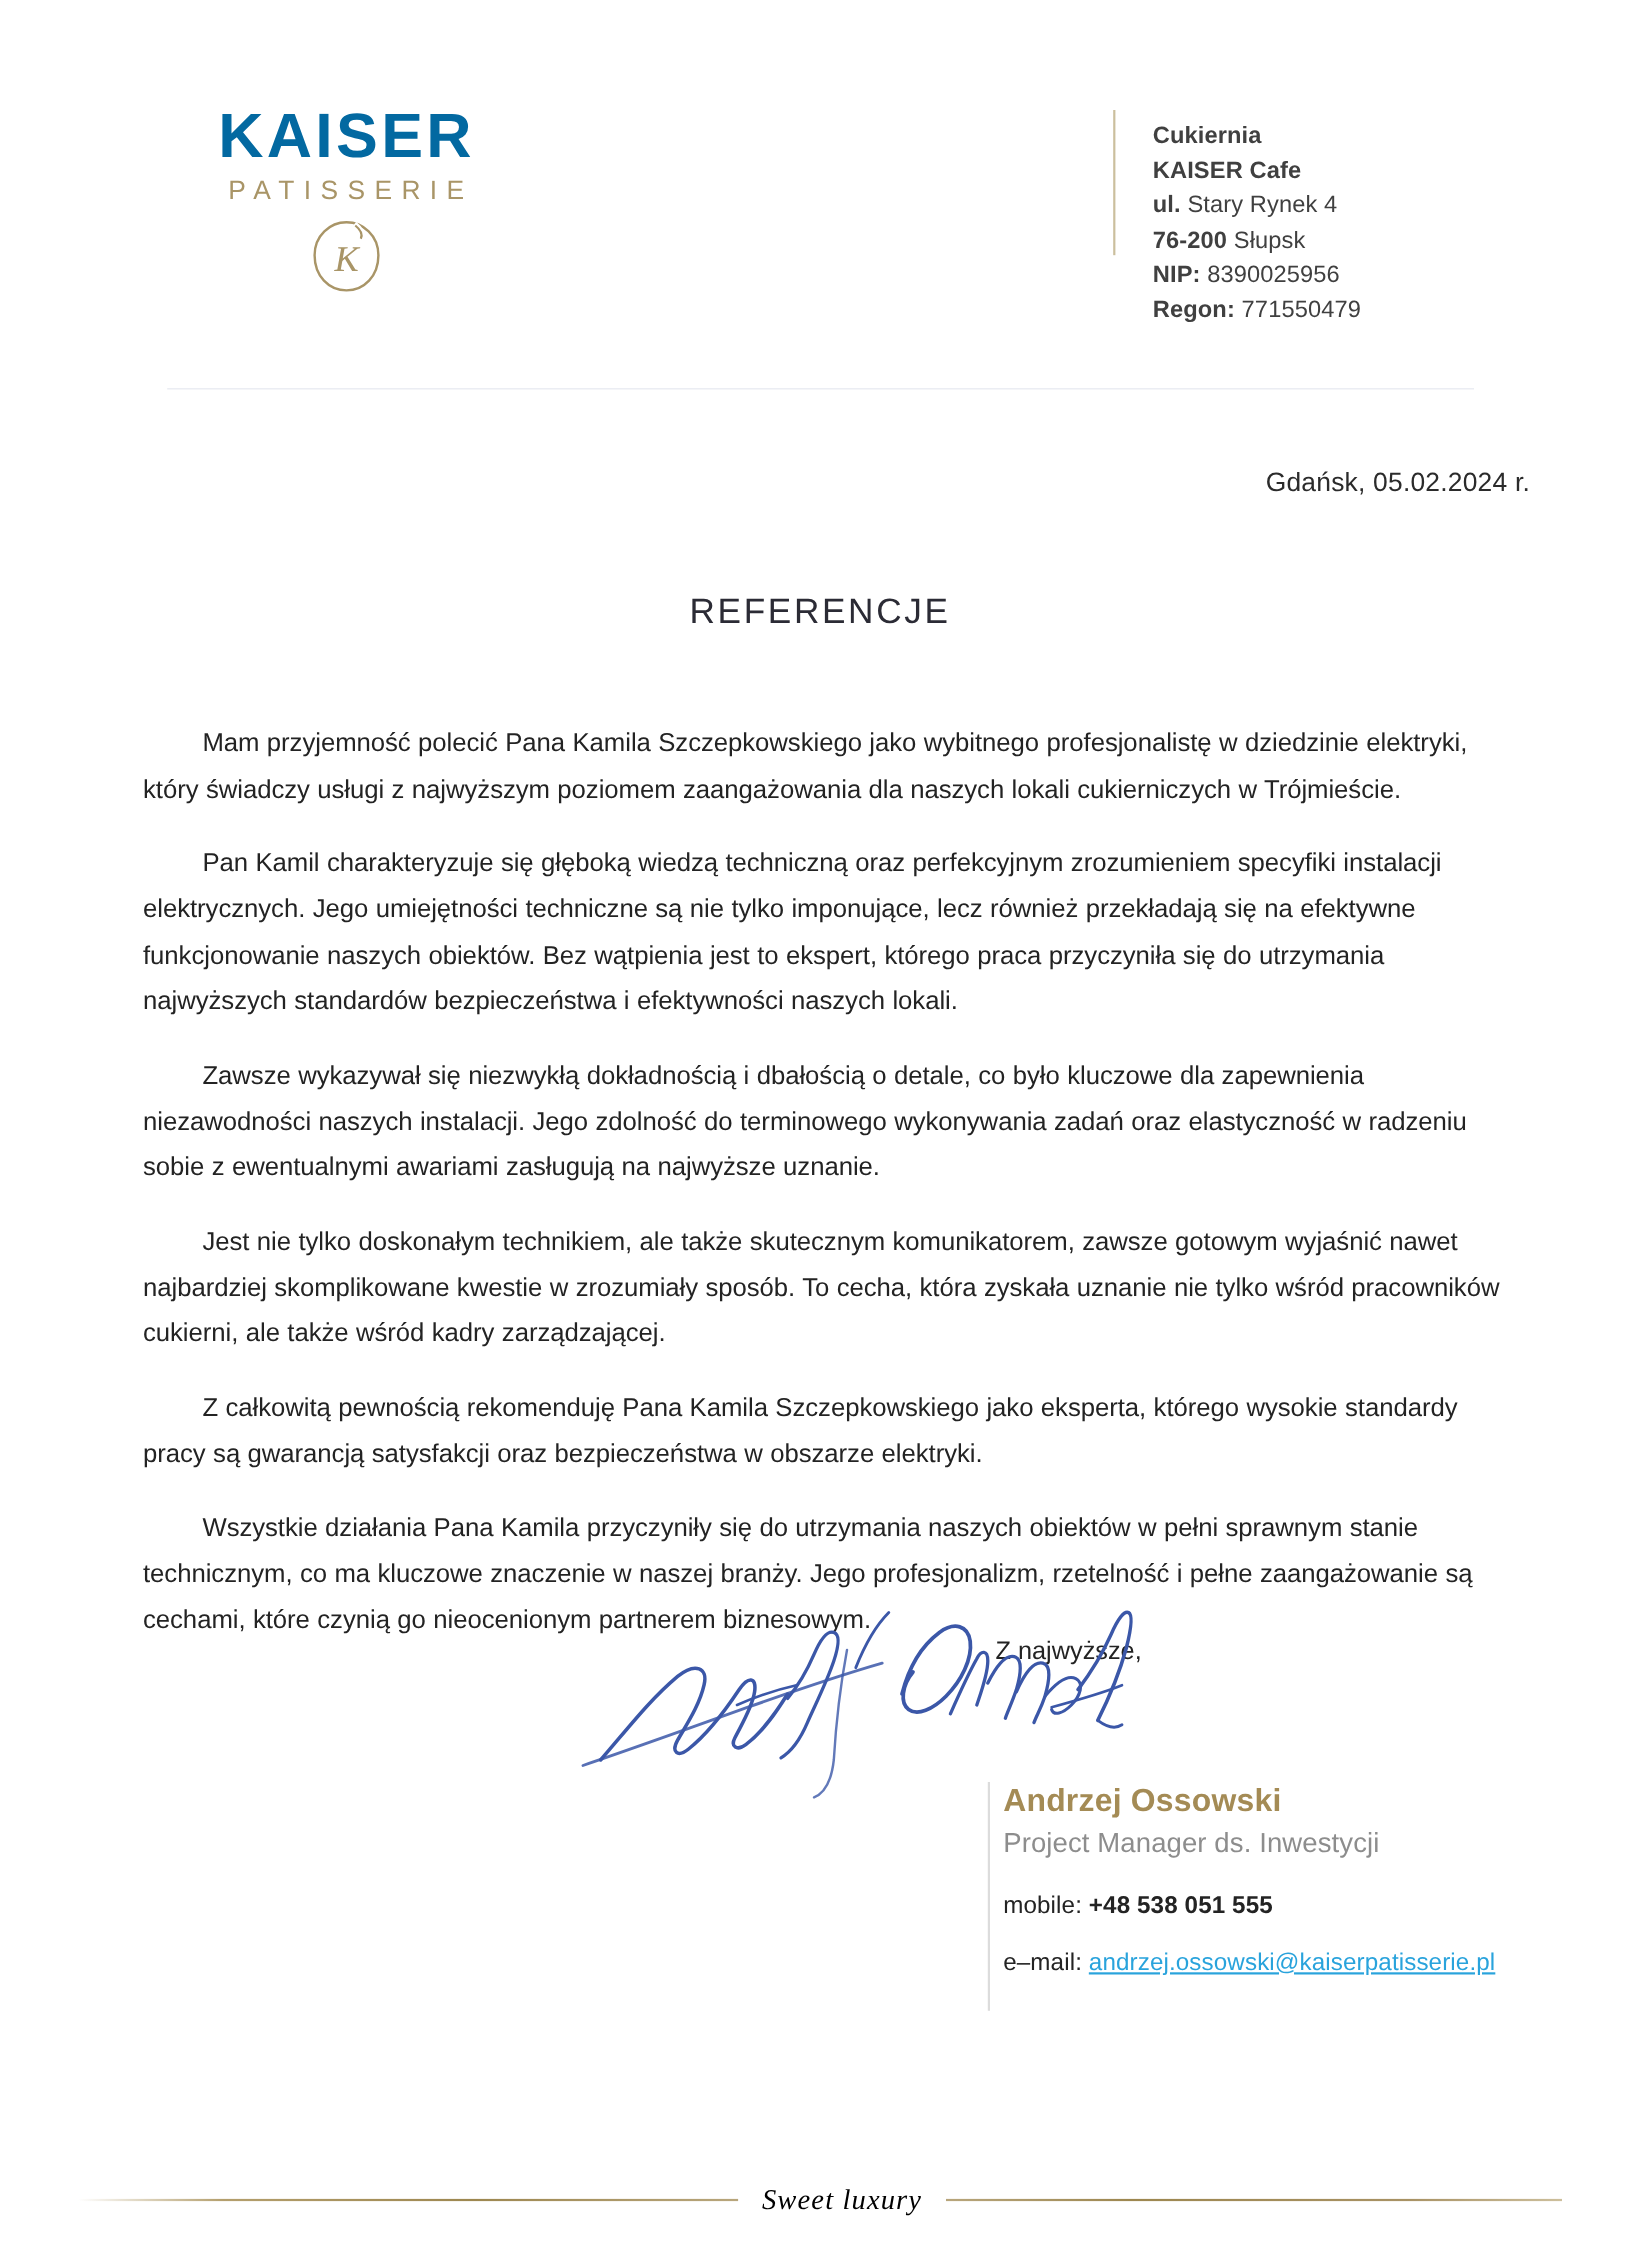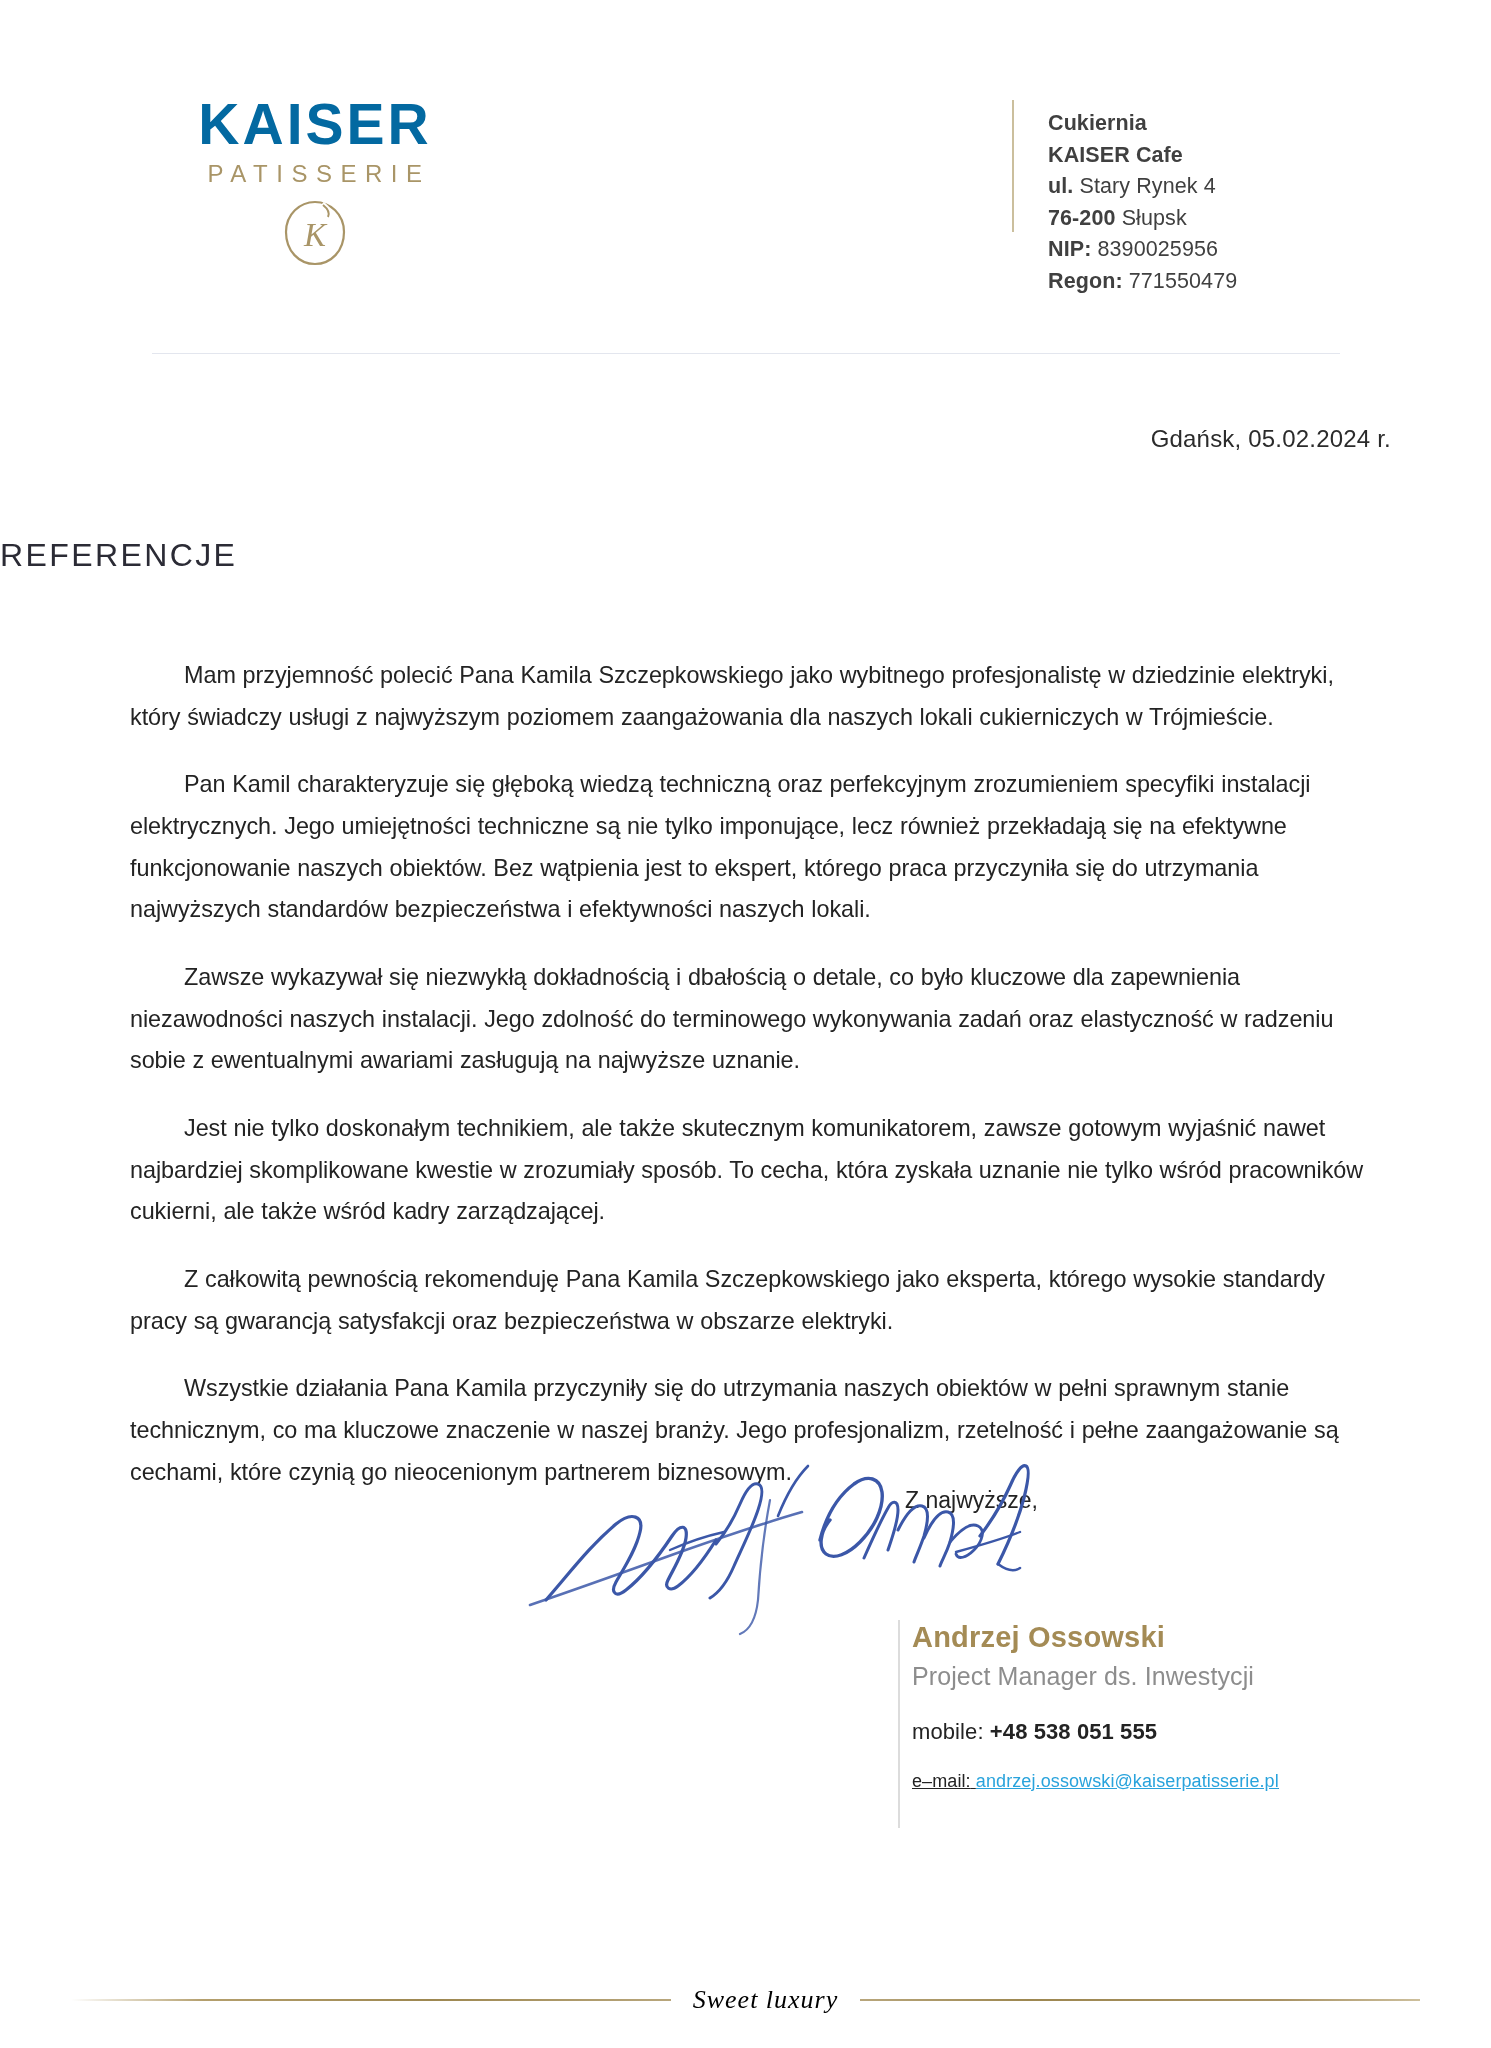--- a/index.html
+++ b/index.html
@@ -100,20 +100,21 @@
     color: #2b2b2b;
     letter-spacing: 0.2px;
   }
 
   
   .doc-title {
     position: absolute;
     left: 0;
     top: 537px;
     width: 1491px;
+    text-align: center;
     font-size: 32px;
     letter-spacing: 2.4px;
     color: #2b2b35;
     font-weight: 400;
   }
 
   
   .body-copy {
     position: absolute;
     left: 130px;
@@ -170,25 +171,24 @@
     line-height: 1.2;
   }
   .sig-mobile {
     font-size: 22px;
     color: #232323;
     margin-top: 28px;
     letter-spacing: 0.1px;
   }
   .sig-mobile b { font-weight: bold; }
   .sig-email {
-    font-size: 18px;
+    font-size: 22px;
     color: #232323;
     margin-top: 26px;
     letter-spacing: 0.1px;
-    text-decoration: underline;
   }
   .sig-email a {
     color: #29a3dc;
     text-decoration: underline;
   }
 
   
   .footer {
     position: absolute;
     left: 0;

